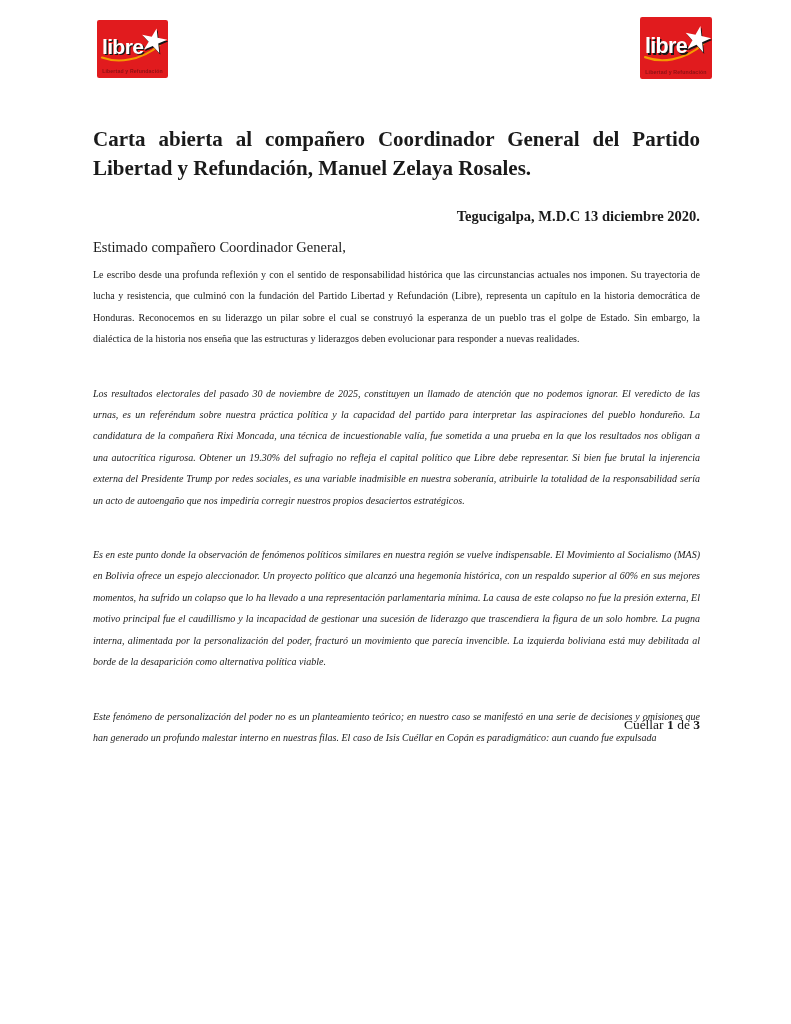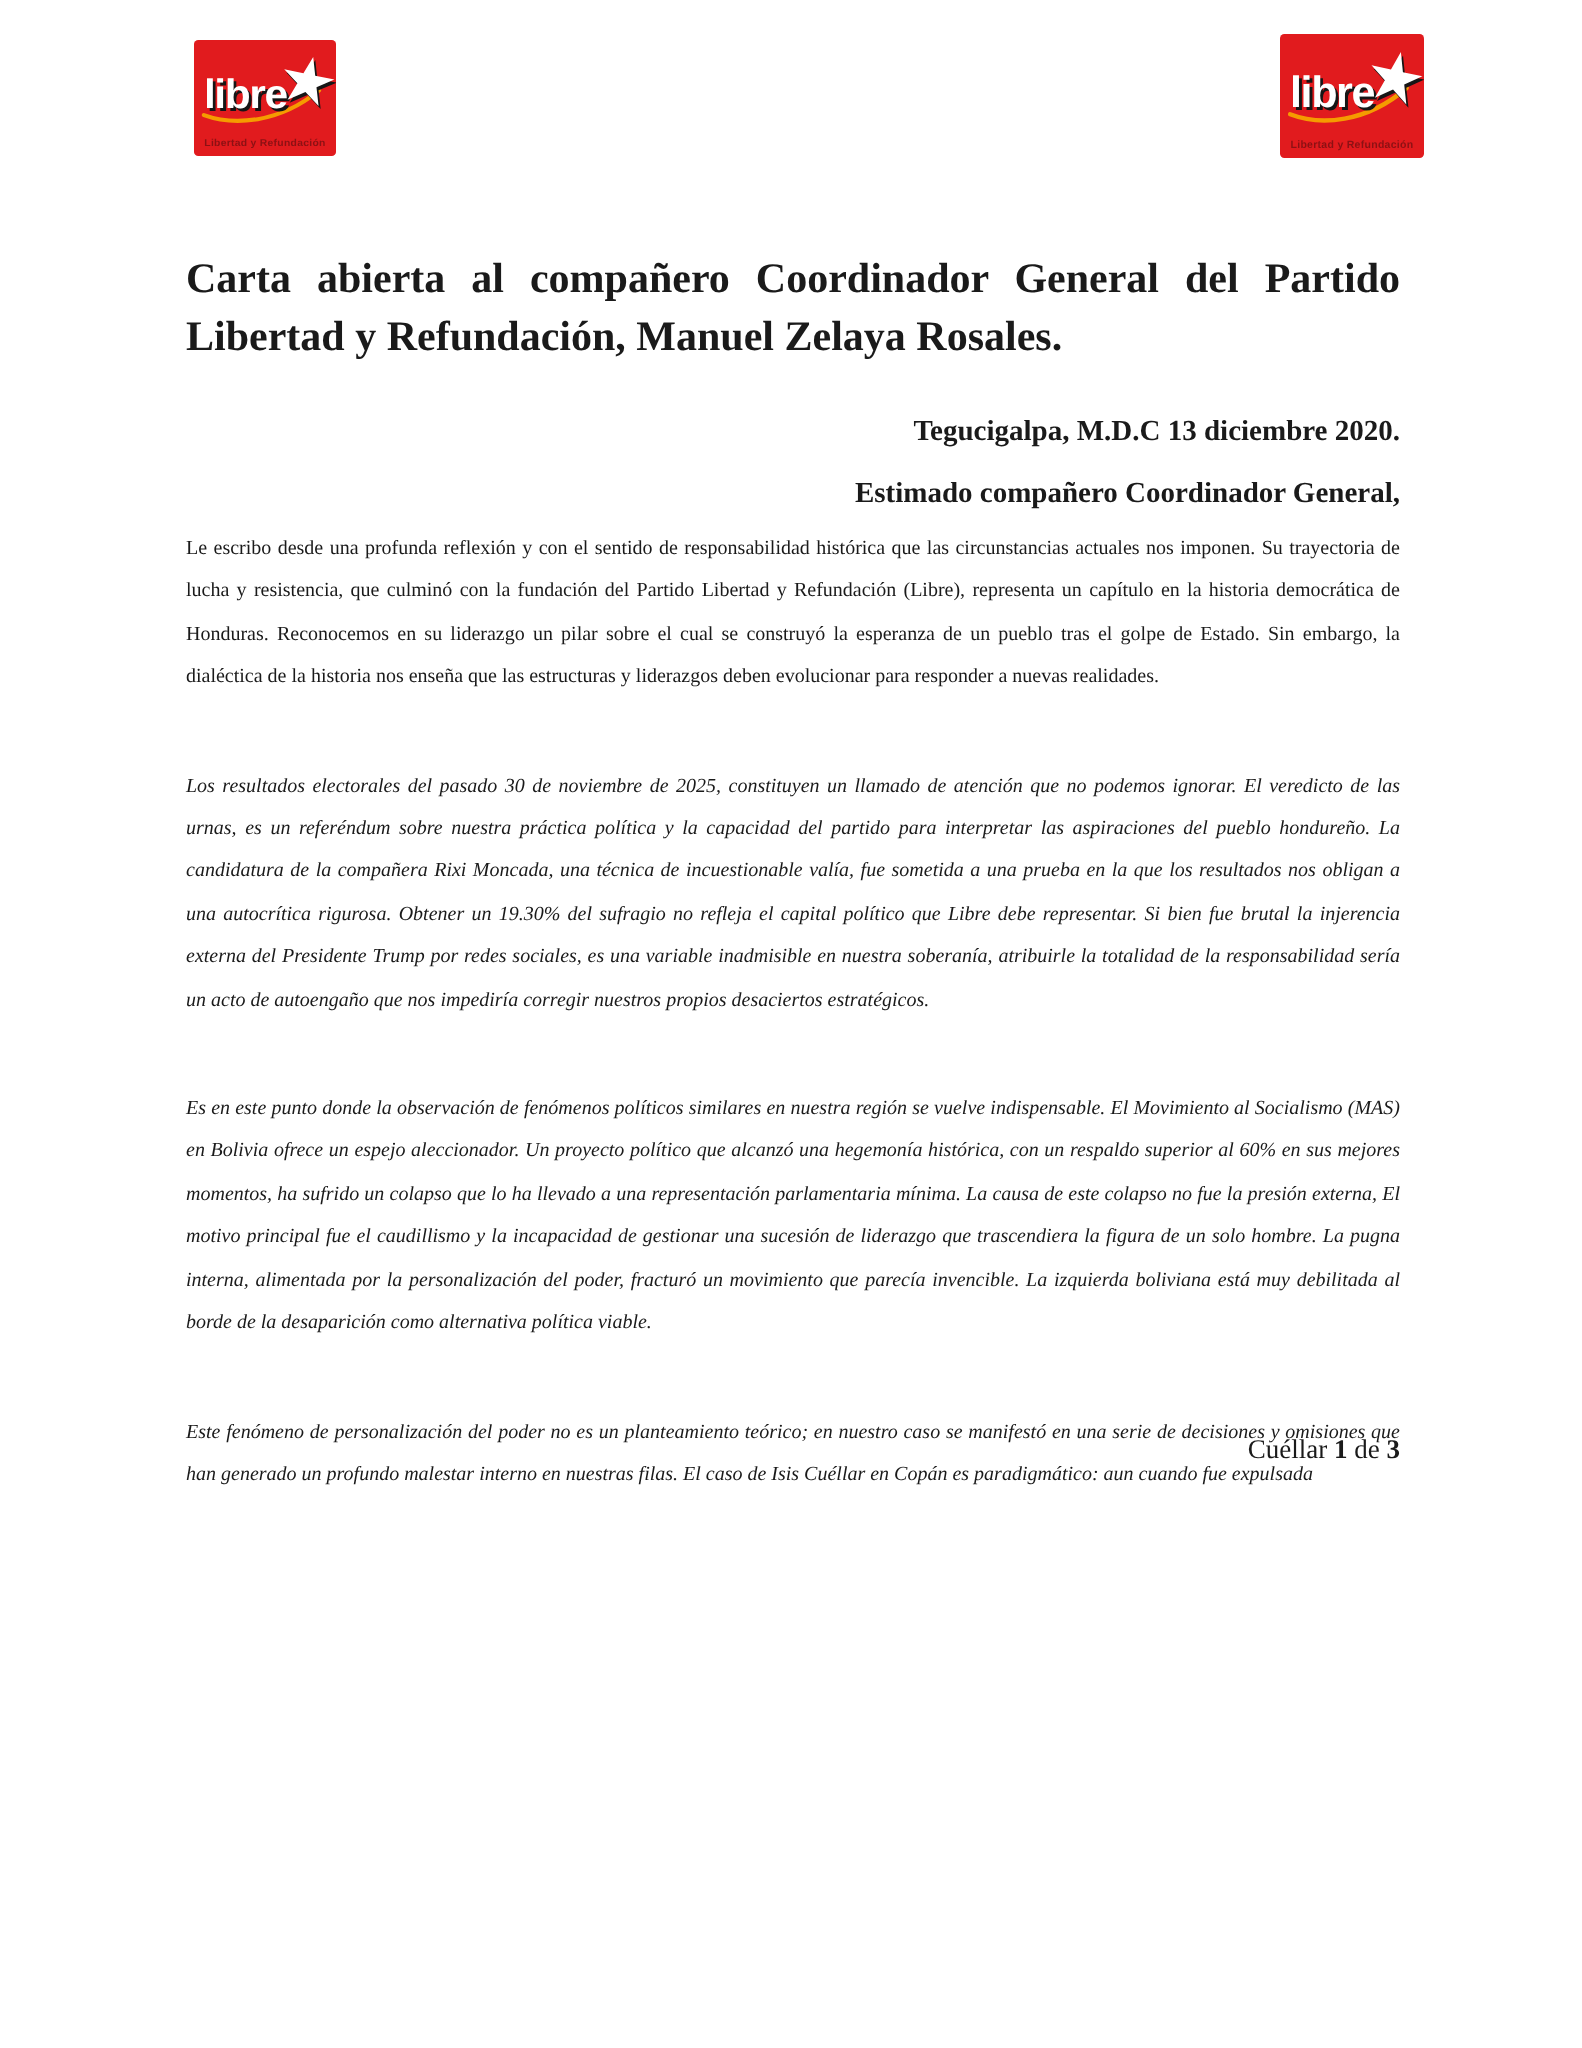--- a/index.html
+++ b/index.html
@@ -40,22 +40,22 @@
     line-height:29px;
     text-align:justify;
   }
   .dateline{
     margin-top:25px;
     font-size:14.5px;font-weight:bold;
     text-align:right;
   }
   .salutation{
     margin-top:14px;
-    font-size:14.5px;font-weight:bold;
-    text-align:right;
+    font-size:14.5px;font-weight:normal;
+    text-align:left;
   }
   .body-par{
     margin:8px 0 0 0;
     font-size:10px;
     line-height:21.4px;
     text-align:justify;
   }
   .body-par + .body-par{margin-top:33px;font-style:italic;}
   
   .footer{

